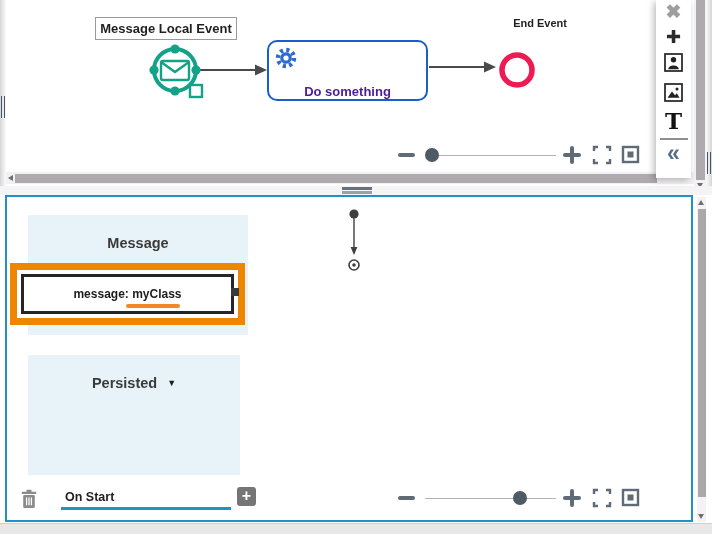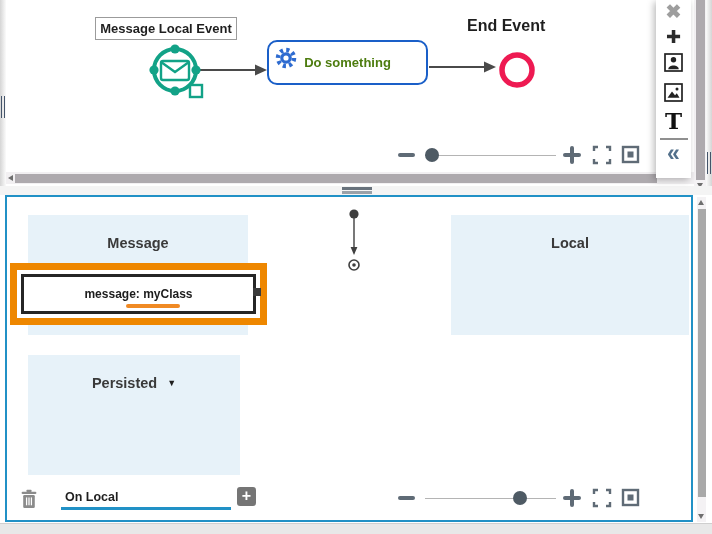--- a/index.html
+++ b/index.html
@@ -13,29 +13,29 @@
   
   #top-canvas { left:0; top:0; width:712px; height:172px; background:#fff; }
   #diagram-svg { left:0; top:0; }
 
   #start-label {
     left:95px; top:17px; width:142px; height:23px; line-height:21px;
     border:1.5px solid #9b9b9b; background:#fff; text-align:center;
     font-size:13px; font-weight:bold; color:#1f1f1f;
   }
   #task-node {
-    left:267px; top:40px; width:161px; height:45px;
+    left:267px; top:40px; width:161px; height:61px;
     border:2.5px solid #1a5fc8; border-radius:10px; background:#fff;
-    display:flex; align-items:center; justify-content:center;
-    font-size:13px; font-weight:bold; color:#4d7c0f;
+    display:flex; align-items:flex-end; justify-content:center;
+    font-size:13px; font-weight:bold; color:#4c1d95;
   }
   #task-gear { position:absolute; left:6px; top:5px; }
   #end-label {
-    left:467px; top:17px; width:100px; text-align:left;
-    font-size:16px; font-weight:bold; color:#1f1f1f;
+    left:467px; top:17px; width:100px; text-align:right;
+    font-size:11px; font-weight:bold; color:#1f1f1f;
   }
 
   
   .zoomctl { width:260px; height:26px; }
   .zoomctl > * { position:absolute; }
   .z-minus { left:12px; top:11px; width:17px; height:3.5px; border-radius:2px; background:#5f6b76; }
   .z-track { left:39px; top:12.5px; width:131px; height:1.6px; background:#b4b4b4; }
   .z-dot   { top:6px; width:14px; height:14px; border-radius:50%; background:#4e5a64; }
   .z-plus  { left:176px; top:3px; width:20px; height:20px; }
   .z-plus::before { content:""; position:absolute; left:1px; top:8.2px; width:18px; height:3.5px; border-radius:2px; background:#5f6b76; }
@@ -85,21 +85,21 @@
   }
   #event-panel > * { position:absolute; }
   .sec { background:#e7f2f9; }
   .sec-title { padding-top:20px; text-align:center; font-size:14.5px; font-weight:bold; color:#3a3a3a; }
   #sec-message   { left:21px;  top:18px;  width:220px; height:120px; }
   #sec-local     { left:444px; top:18px;  width:238px; height:120px; }
   #sec-persisted { left:21px;  top:158px; width:212px; height:120px; }
   #persisted-caret { font-size:9px; margin-left:10px; vertical-align:2px; color:#1f1f1f; }
 
   #selection-box {
-    left:3px; top:66px; width:257px; height:62px;
+    left:3px; top:66px; width:235px; height:62px;
     border:7px solid #ee8700; background:#fff;
   }
   #variable-box {
     position:absolute; left:4px; top:4px; right:4px; bottom:4px;
     border:3px solid #262626; background:#fff;
     display:flex; align-items:center; justify-content:center;
     font-size:12px; font-weight:bold; color:#1c1c1c;
   }
   #variable-underline {
     position:absolute; left:102px; top:27px; width:54px; height:4px;
@@ -233,23 +233,20 @@
     <div id="pal-divider"></div>
     <div class="pal-item" id="pal-collapse">«</div>
   </div>
 
   <div class="abs" id="event-panel">
 
     <div class="sec" id="sec-message">
       <div class="sec-title">Message</div>
     </div>
 
-    <div class="sec" id="sec-local">
-      <div class="sec-title">Local</div>
-    </div>
 
     <div class="sec" id="sec-persisted">
       <div class="sec-title">
         <span>Persisted</span><span id="persisted-caret">▼</span>
       </div>
     </div>
 
     <div id="selection-box">
       <div id="variable-box">
         <span>message: myClass</span>
@@ -267,21 +264,21 @@
     </svg>
 
     <svg id="trash-btn" width="18" height="20" viewBox="0 0 17 19">
       <rect x="1.5" y="2.6" width="14" height="2.2" rx="1" fill="#8b8b8b"></rect>
       <rect x="6" y="0.8" width="5" height="2" rx="0.8" fill="#8b8b8b"></rect>
       <rect x="3" y="5.6" width="11" height="12.4" rx="1.2" fill="#8b8b8b"></rect>
       <line x1="6.2" y1="8" x2="6.2" y2="15.5" stroke="#fff" stroke-width="1.2"></line>
       <line x1="8.5" y1="8" x2="8.5" y2="15.5" stroke="#fff" stroke-width="1.2"></line>
       <line x1="10.8" y1="8" x2="10.8" y2="15.5" stroke="#fff" stroke-width="1.2"></line>
     </svg>
-    <div id="event-tab-label">On Local</div>
+    <div id="event-tab-label">On Start</div>
     <div id="event-tab-underline"></div>
     <div id="add-event-btn">+</div>
 
     <div class="zoomctl" id="zoom-bottom">
       <div class="z-minus"></div>
       <div class="z-track"></div>
       <div class="z-dot" style="left:127px;"></div>
       <div class="z-plus"></div>
       <svg class="z-fit" width="20" height="20" viewBox="0 0 20 20">
         <g fill="none" stroke="#5f6b76" stroke-width="2.4">

